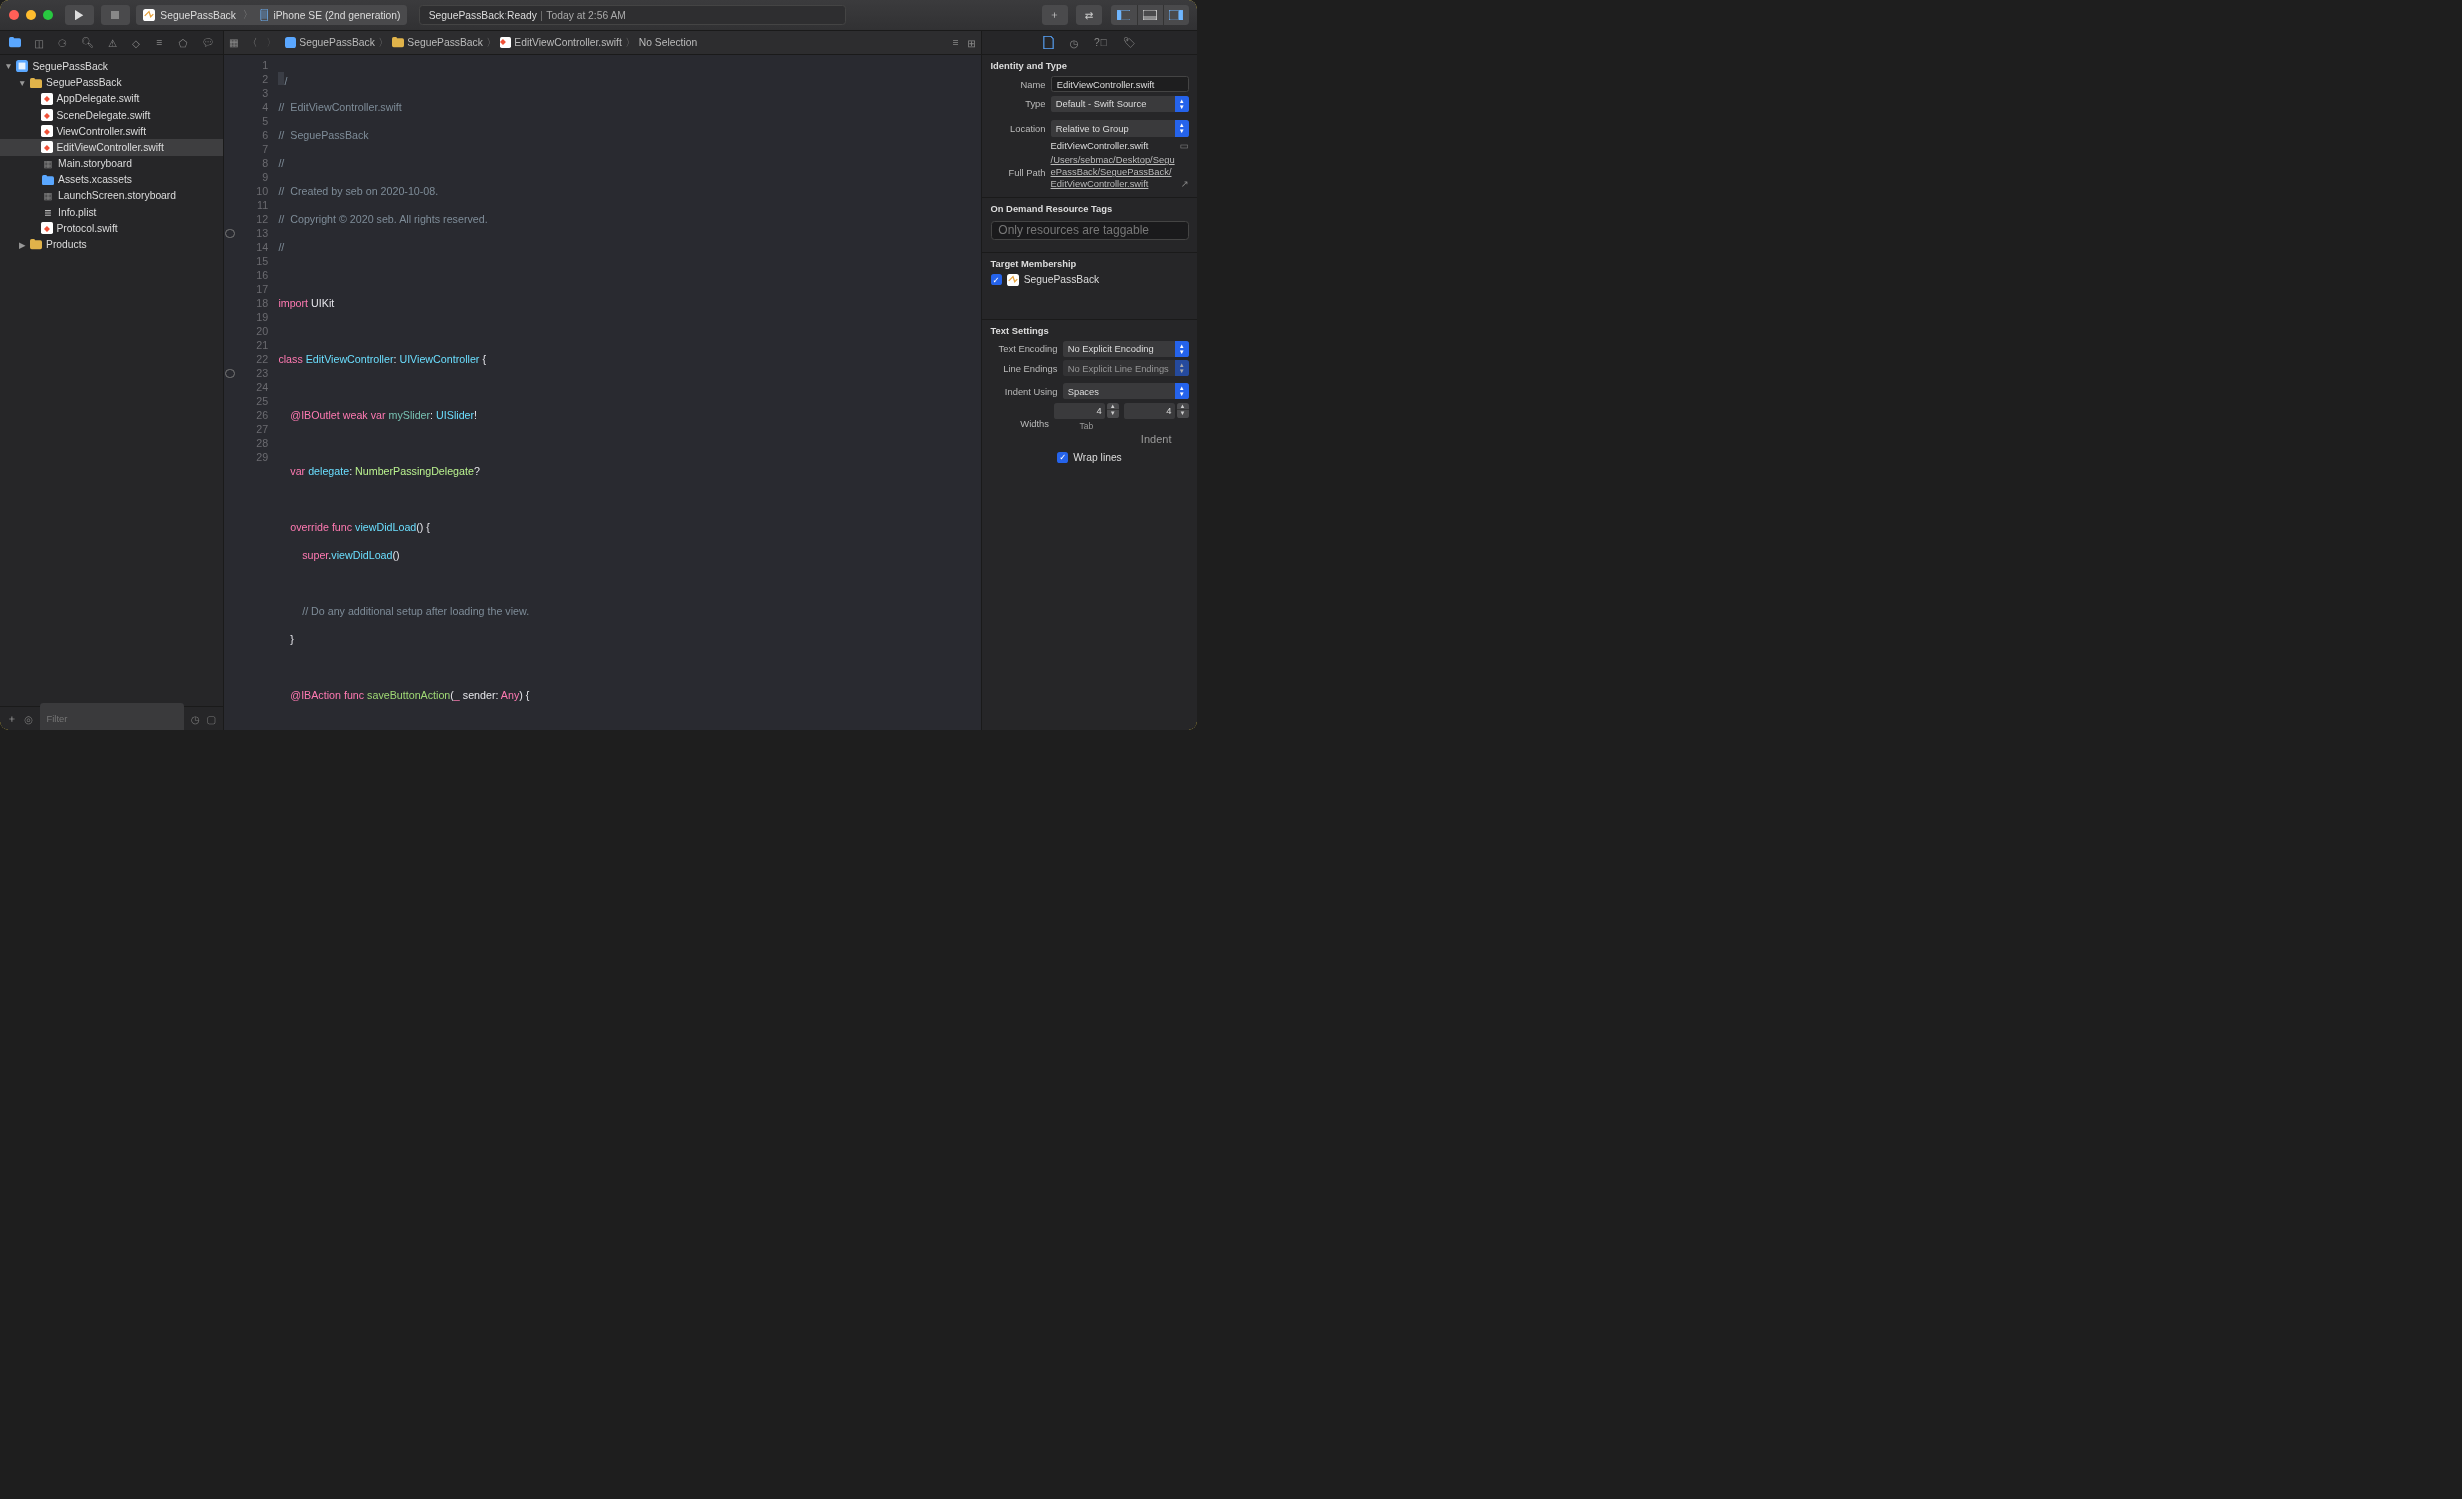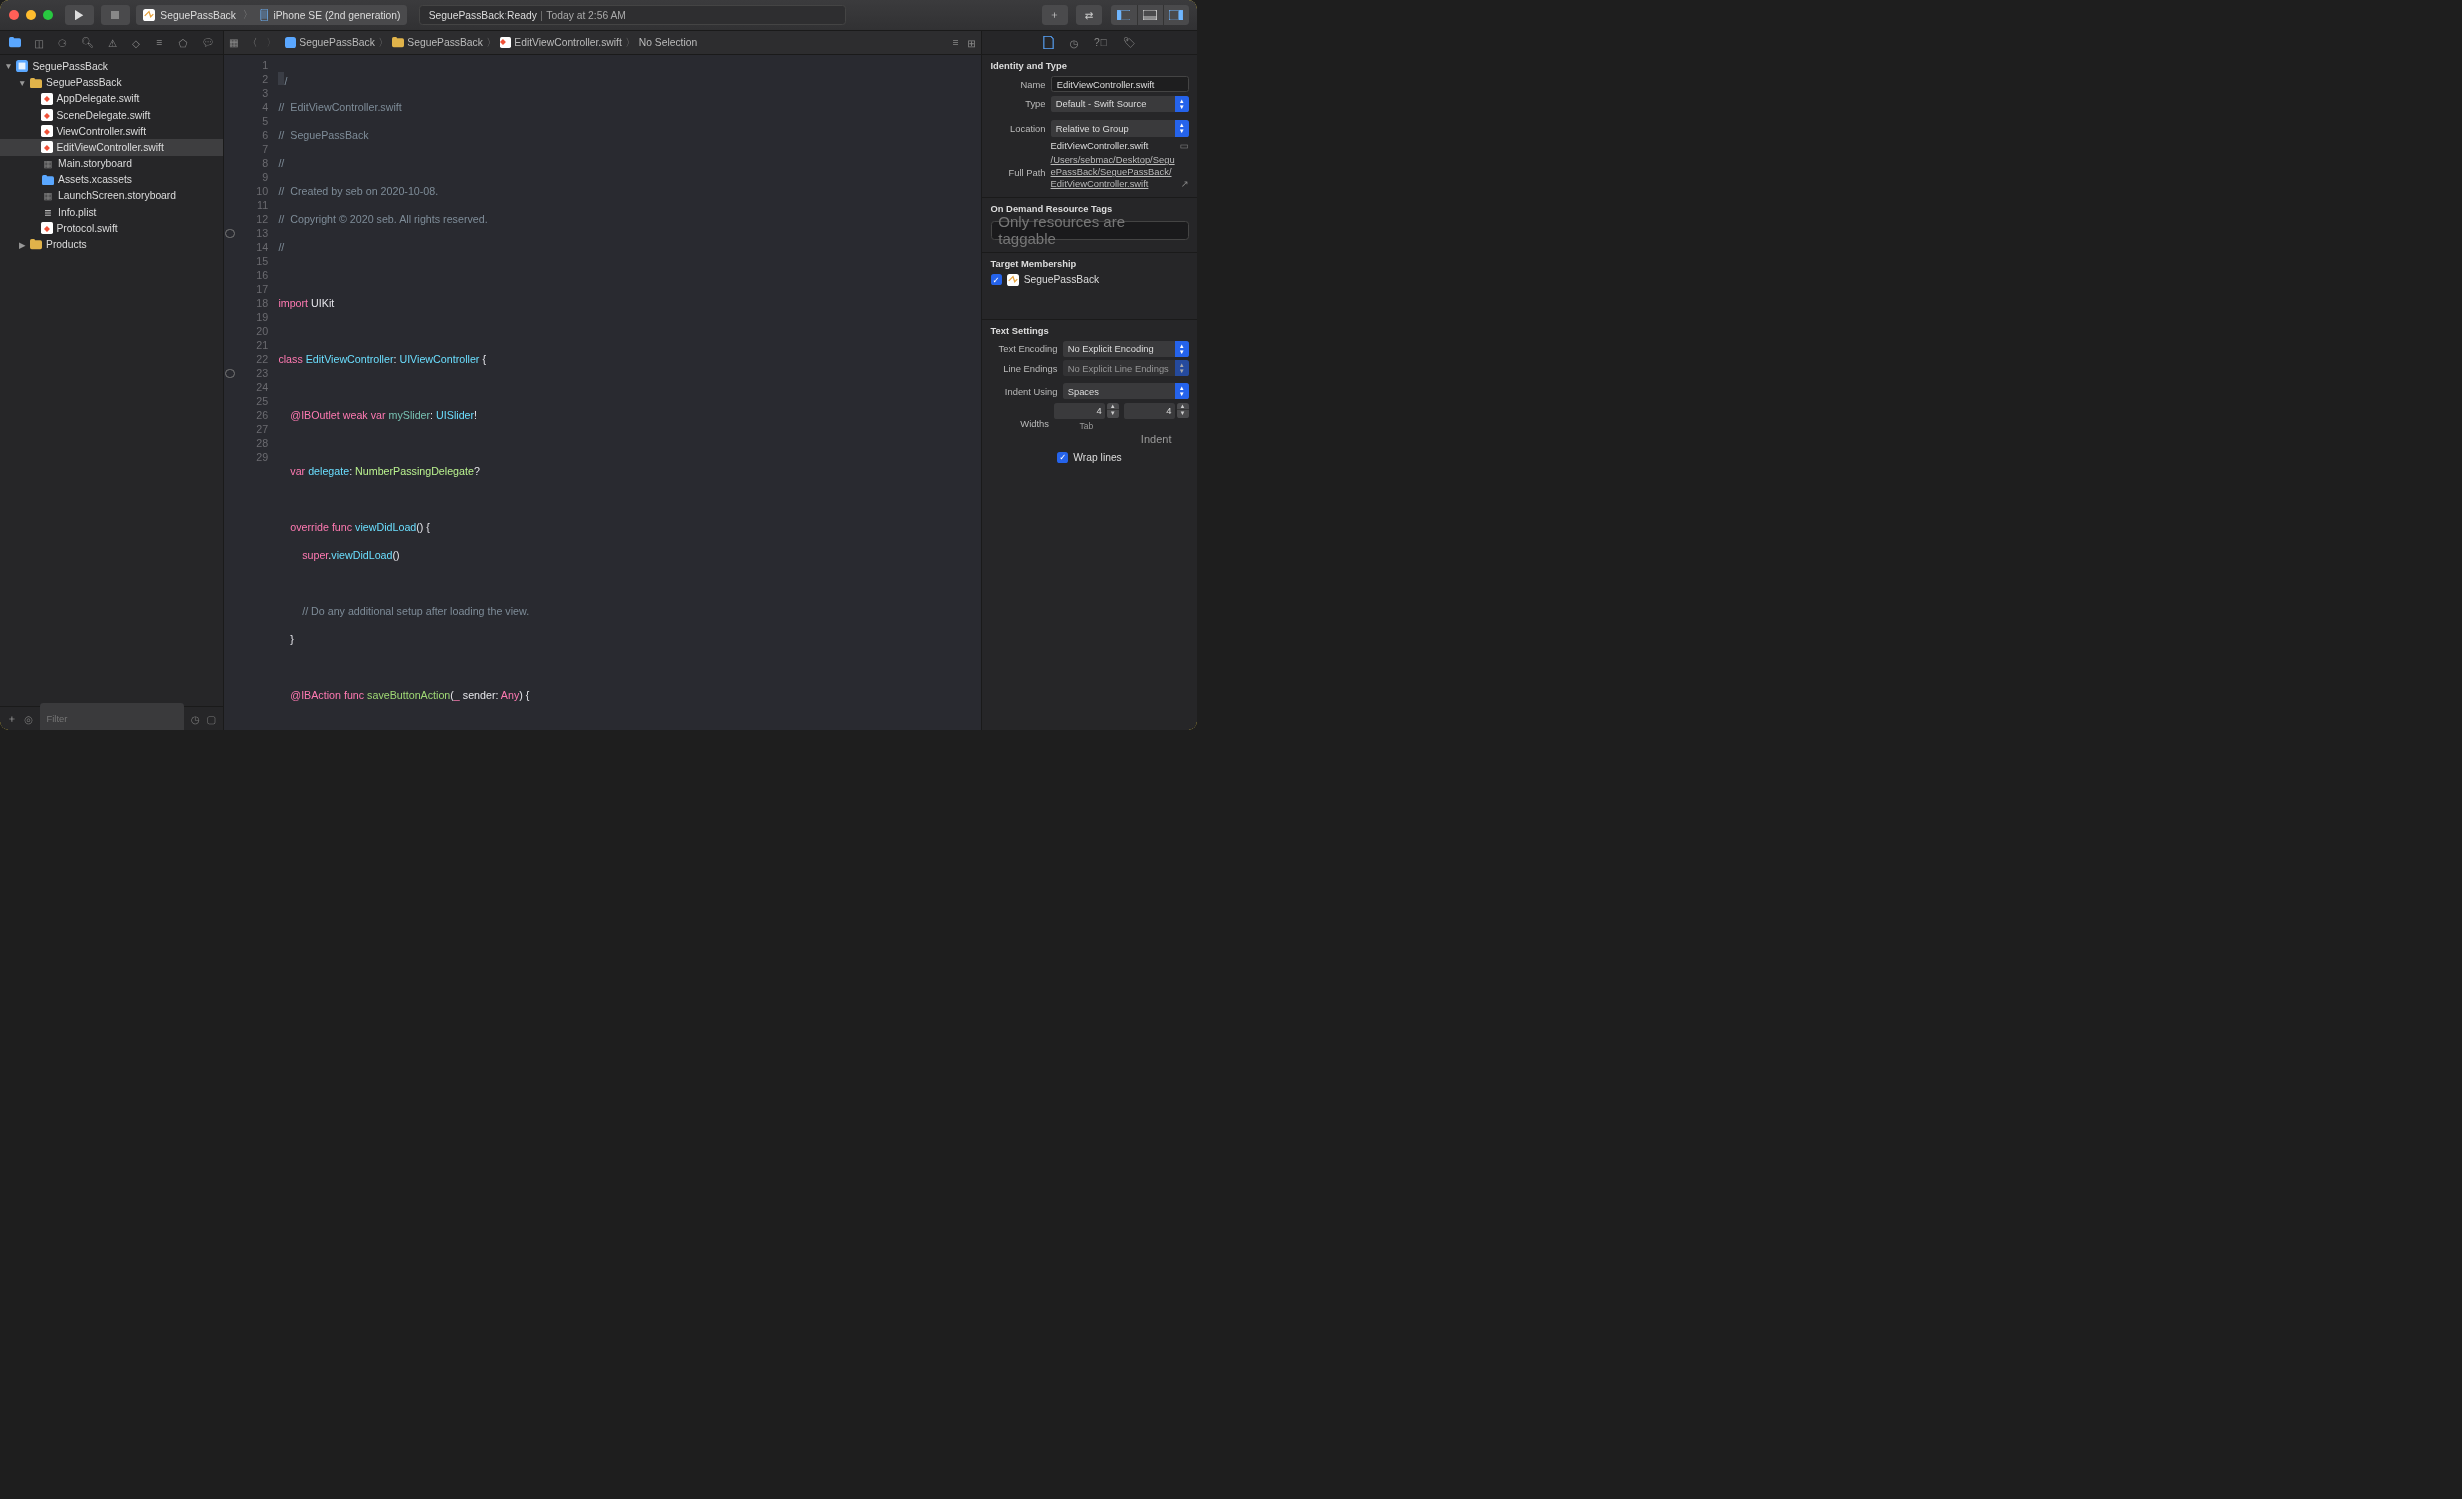--- a/index.html
+++ b/index.html
@@ -68,21 +68,21 @@
   .insp-tabs{height:24px;border-bottom:0.9px solid #1a1a1a;display:flex;align-items:center;justify-content:center;gap:15.4px;color:#888;}
   .insp-tabs .t.active{color:#5aa7ff;}
   .insp-section-title{font-weight:600;color:#ddd;padding:5.1px 8.5px 3.4px;font-size:9.4px;}
   .form-row{display:flex;align-items:center;padding:1.7px 8.5px;gap:5.1px;}
   .form-row .lbl{width:55px;text-align:right;color:#bbb;font-size:9.4px;}
   .form-row .val{flex:1;}
   .select{background:#3a3a3c;border-radius:2.6px;height:16.2px;display:flex;align-items:center;padding:0 5.1px;color:#ddd;font-size:9.4px;position:relative;}
   .select .arrows{position:absolute;right:0;top:0;bottom:0;width:13.7px;background:#2563eb;border-radius:0 2.6px 2.6px 0;display:flex;flex-direction:column;align-items:center;justify-content:center;color:#fff;font-size:6px;line-height:6px;}
   .textish{color:#ddd;font-size:9.4px;}
   .path-text{color:#bbb;font-size:9.4px;line-height:12px;word-break:break-all;}
-  .tag-input{background:#1a1a1c;border:0.9px solid #444;border-radius:3.4px;height:19px;margin:3.4px 8.5px 6.8px;padding:0 6.8px;color:#777;font-size:15px;display:flex;align-items:center;}
+  .tag-input{background:#1a1a1c;border:0.9px solid #444;border-radius:3.4px;height:19px;margin:3.4px 8.5px 6.8px;padding:0 6.8px;color:#777;font-size:12px;display:flex;align-items:center;}
   .checkbox{width:11px;height:11px;background:#2563eb;border-radius:2.6px;display:inline-flex;align-items:center;justify-content:center;color:#fff;font-size:8.5px;}
   .section-div{height:0.9px;background:#1a1a1a;margin:5.1px 0 0;}
   .numinput{background:#3a3a3c;height:16.2px;border-radius:2.6px;display:flex;align-items:center;justify-content:flex-end;padding:0 3.4px;width:51px;font-size:9.4px;color:#ddd;position:relative;}
   .stepper{width:12px;display:flex;flex-direction:column;margin-left:1.7px;}
   .stepper div{height:7.7px;background:#4a4a4c;font-size:6px;text-align:center;line-height:7.7px;color:#ccc;}
   .stepper div:first-child{border-radius:2.6px 2.6px 0 0;border-bottom:0.9px solid #333;}
   .stepper div:last-child{border-radius:0 0 2.6px 2.6px;}
   svg{display:block;}
   .folder-svg{width:12px;height:10.3px;}
 </style>

